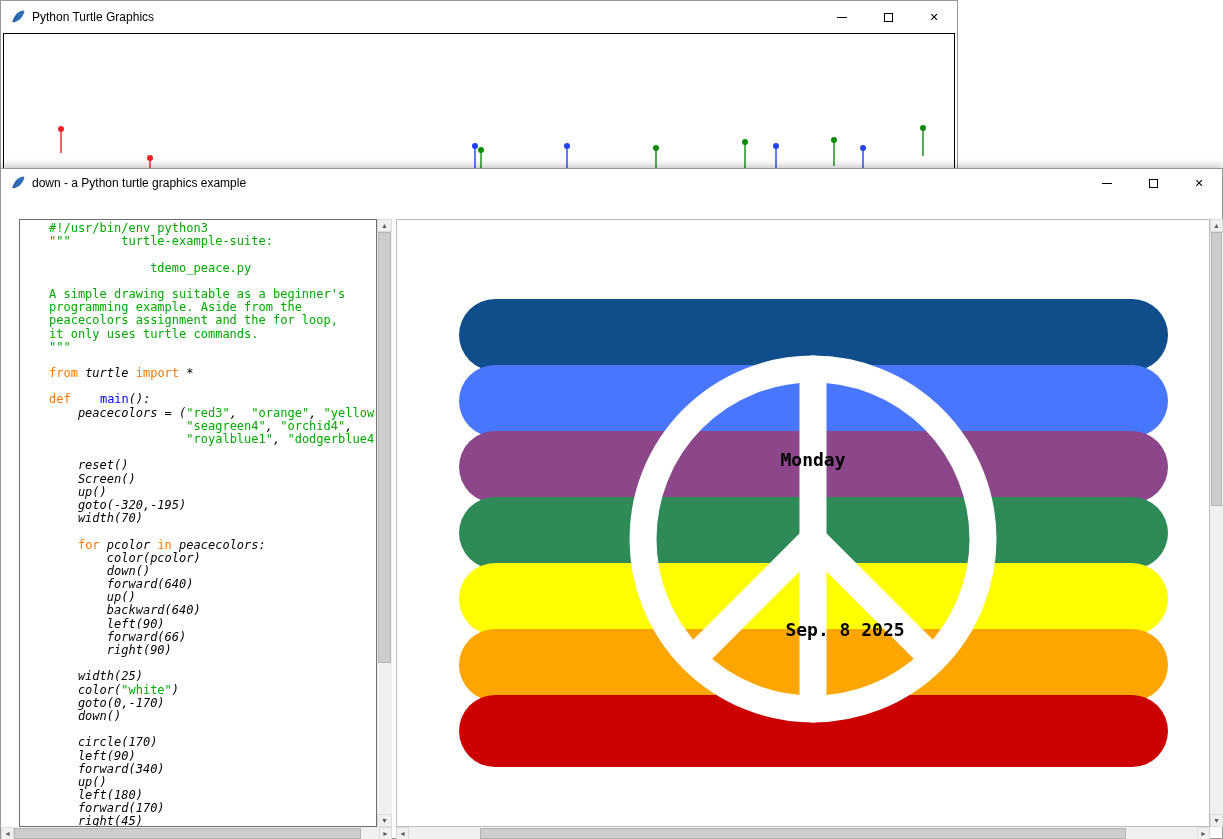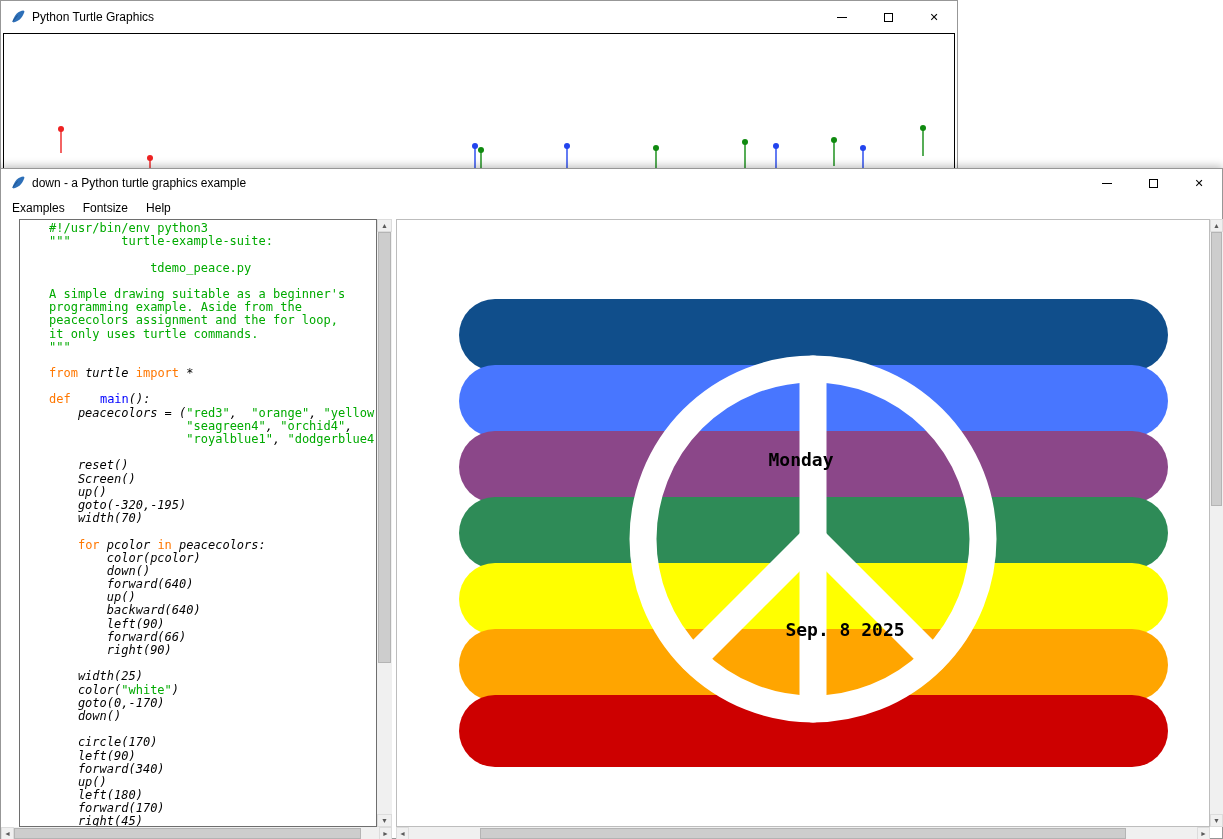--- a/index.html
+++ b/index.html
@@ -42,21 +42,21 @@
   .tk-kw  { color:var(--c-kw,#ff7700); }
   .tk-str { color:var(--c-str,#00aa00); }
   .tk-def { color:var(--c-def,#0000ff);padding-left:22px; }
   .tk-pl  { color:var(--c-pl,#000000);font-style:italic; }
 
   
   #canvas-pane { position:absolute; left:395px; top:0; width:814px; height:608px; border:1px solid #bdbdbd; background:#fff; overflow:hidden; }
   .stripe { position:absolute; left:62px; width:709px; height:72px; border-radius:36px; }
   #peace-svg { position:absolute; left:216px; top:119px; width:400px; height:400px; }
   .canvas-label { position:absolute; transform:translateX(-50%); font-family:"DejaVu Sans Mono", monospace; font-weight:bold; font-size:18px; color:#000; white-space:pre; }
-  #label-monday { left:404px; top:229px; }
+  #label-monday { left:416px; top:229px; }
   #label-date   { left:416px; top:399px;margin-left:32px; }
 
   
   .scrollbar { position:absolute; background:#f0f0f0; display:flex; }
   .scrollbar.v { flex-direction:column; }
   .scrollbar.h { flex-direction:row; }
   .sb-arrow { flex:0 0 13px; display:flex; align-items:center; justify-content:center; font-size:7px; color:#5a5a5a; background:#f0f0f0; border:1px solid #dcdcdc; }
   .sb-track { flex:1 1 auto; position:relative; }
   .sb-thumb { position:absolute; background:#cdcdcd; border:1px solid #b4b4b4; }
   .v .sb-thumb { left:1px; right:1px; }
@@ -151,25 +151,20 @@
         </div>
       <div class="ctrl-btn">
           <span class="max-glyph"></span>
         </div>
       <div class="ctrl-btn">
           <span class="close-glyph">✕</span>
         </div>
     </div>
   </div>
 
-  <div id="menubar">
-    <span class="menu-item">Examples</span>
-    <span class="menu-item">Fontsize</span>
-    <span class="menu-item">Help</span>
-  </div>
 
   <div id="fg-content">
 
     <div id="code-pane"><div class="code-line"><span class="tk-str">#!/usr/bin/env python3</span></div><div class="code-line"><span class="tk-str">"""       turtle-example-suite:</span></div><div class="code-line">&nbsp;</div><div class="code-line"><span class="tk-str">              tdemo_peace.py</span></div><div class="code-line">&nbsp;</div><div class="code-line"><span class="tk-str">A simple drawing suitable as a beginner's</span></div><div class="code-line"><span class="tk-str">programming example. Aside from the</span></div><div class="code-line"><span class="tk-str">peacecolors assignment and the for loop,</span></div><div class="code-line"><span class="tk-str">it only uses turtle commands.</span></div><div class="code-line"><span class="tk-str">"""</span></div><div class="code-line">&nbsp;</div><div class="code-line"><span class="tk-kw">from</span><span class="tk-pl"> turtle </span><span class="tk-kw">import</span><span class="tk-pl"> *</span></div><div class="code-line">&nbsp;</div><div class="code-line"><span class="tk-kw">def</span><span class="tk-pl"> </span><span class="tk-def">main</span><span class="tk-pl">():</span></div><div class="code-line"><span class="tk-pl">    peacecolors = (</span><span class="tk-str">"red3"</span><span class="tk-pl">,  </span><span class="tk-str">"orange"</span><span class="tk-pl">, </span><span class="tk-str">"yellow"</span><span class="tk-pl">,</span></div><div class="code-line"><span class="tk-pl">                   </span><span class="tk-str">"seagreen4"</span><span class="tk-pl">, </span><span class="tk-str">"orchid4"</span><span class="tk-pl">,</span></div><div class="code-line"><span class="tk-pl">                   </span><span class="tk-str">"royalblue1"</span><span class="tk-pl">, </span><span class="tk-str">"dodgerblue4"</span><span class="tk-pl">)</span></div><div class="code-line">&nbsp;</div><div class="code-line"><span class="tk-pl">    reset()</span></div><div class="code-line"><span class="tk-pl">    Screen()</span></div><div class="code-line"><span class="tk-pl">    up()</span></div><div class="code-line"><span class="tk-pl">    goto(-320,-195)</span></div><div class="code-line"><span class="tk-pl">    width(70)</span></div><div class="code-line">&nbsp;</div><div class="code-line"><span class="tk-pl">    </span><span class="tk-kw">for</span><span class="tk-pl"> pcolor </span><span class="tk-kw">in</span><span class="tk-pl"> peacecolors:</span></div><div class="code-line"><span class="tk-pl">        color(pcolor)</span></div><div class="code-line"><span class="tk-pl">        down()</span></div><div class="code-line"><span class="tk-pl">        forward(640)</span></div><div class="code-line"><span class="tk-pl">        up()</span></div><div class="code-line"><span class="tk-pl">        backward(640)</span></div><div class="code-line"><span class="tk-pl">        left(90)</span></div><div class="code-line"><span class="tk-pl">        forward(66)</span></div><div class="code-line"><span class="tk-pl">        right(90)</span></div><div class="code-line">&nbsp;</div><div class="code-line"><span class="tk-pl">    width(25)</span></div><div class="code-line"><span class="tk-pl">    color(</span><span class="tk-str">"white"</span><span class="tk-pl">)</span></div><div class="code-line"><span class="tk-pl">    goto(0,-170)</span></div><div class="code-line"><span class="tk-pl">    down()</span></div><div class="code-line">&nbsp;</div><div class="code-line"><span class="tk-pl">    circle(170)</span></div><div class="code-line"><span class="tk-pl">    left(90)</span></div><div class="code-line"><span class="tk-pl">    forward(340)</span></div><div class="code-line"><span class="tk-pl">    up()</span></div><div class="code-line"><span class="tk-pl">    left(180)</span></div><div class="code-line"><span class="tk-pl">    forward(170)</span></div><div class="code-line"><span class="tk-pl">    right(45)</span></div></div>
 
     <div class="scrollbar v" id="code-vscroll">
       <div class="sb-arrow">▲</div>
       <div class="sb-track">
         <div class="sb-thumb" style="top:0; height:74%;"></div>
       </div>

